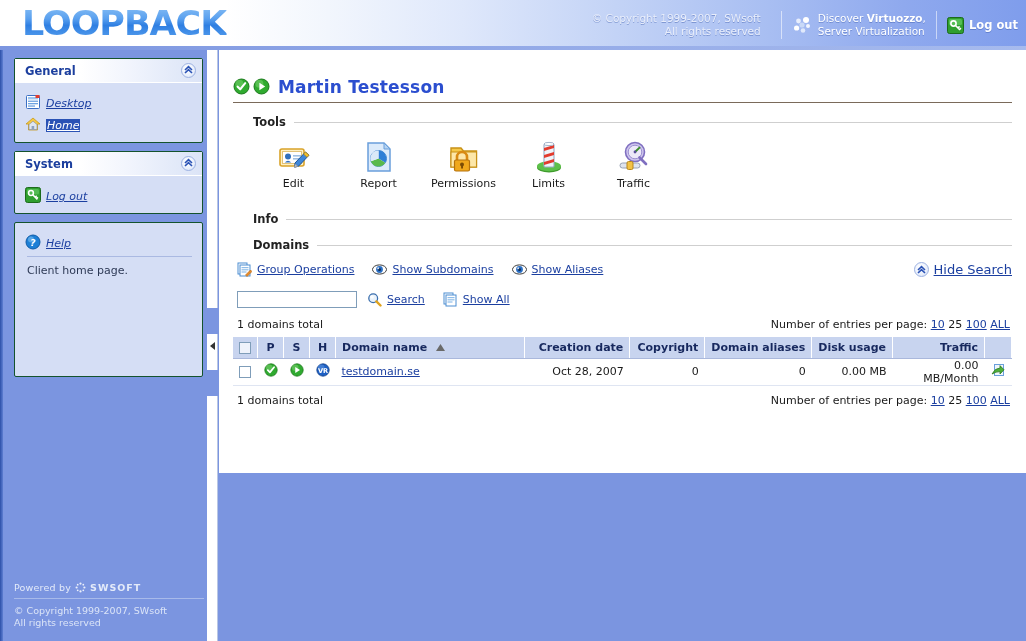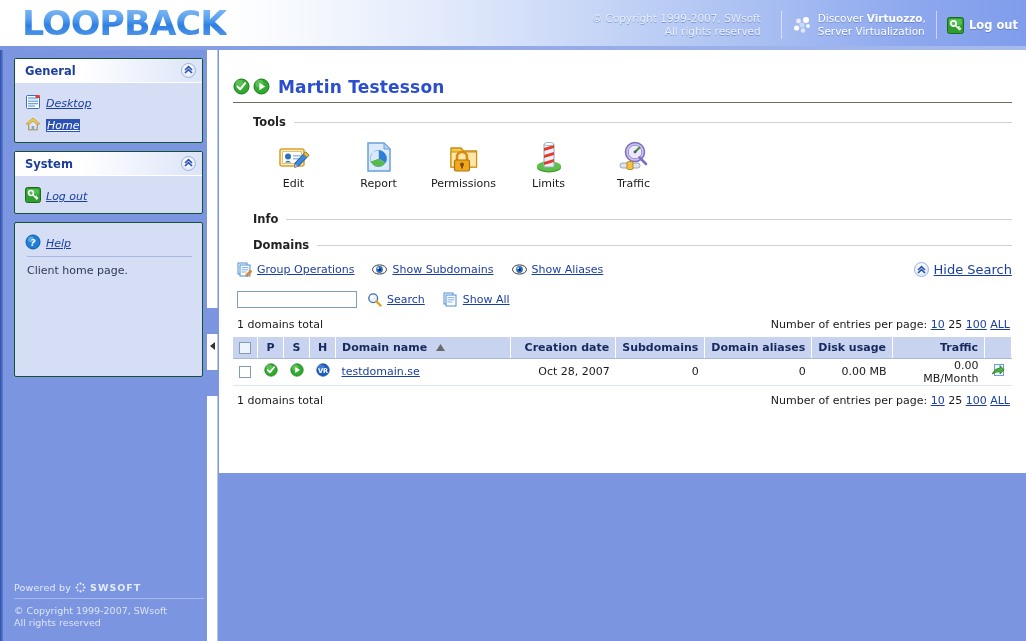--- a/index.html
+++ b/index.html
@@ -565,21 +565,21 @@
           <th class="c" style="width:24px;">H</th>
           <th class="l">
             <span>Domain name</span>
             <span class="sort-caret">
               <svg width="9" height="7" viewBox="0 0 9 7">
                   <path d="M4.5 0 L9 7 L0 7 Z" fill="#6a6a6a"></path>
                 </svg>
             </span>
           </th>
           <th class="r" style="width:105px;">Creation date</th>
-          <th class="r" style="width:75px;">Subdomains</th>
+          <th class="r" style="width:75px;">Copyright</th>
           <th class="r" style="width:92px;">Domain aliases</th>
           <th class="r" style="width:72px;">Disk usage</th>
           <th class="r" style="width:92px;">Traffic</th>
           <th class="c" style="width:26px;"></th>
         </tr>
       </thead>
       <tbody>
         <tr>
           <td class="c">
             <span class="chk"></span>

